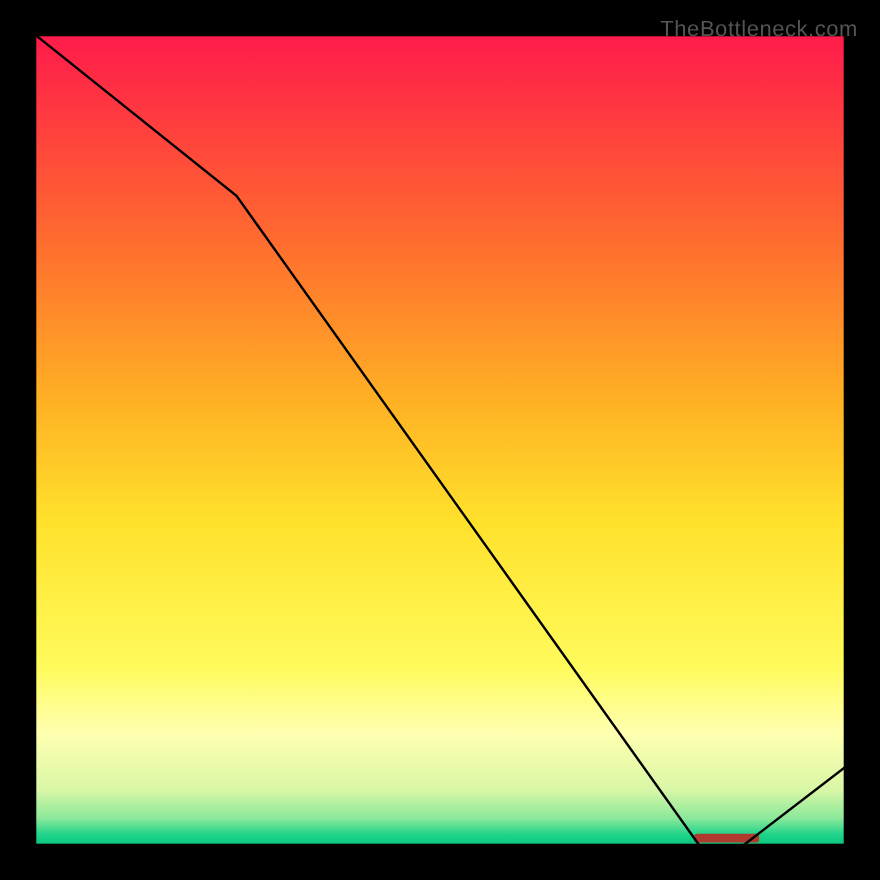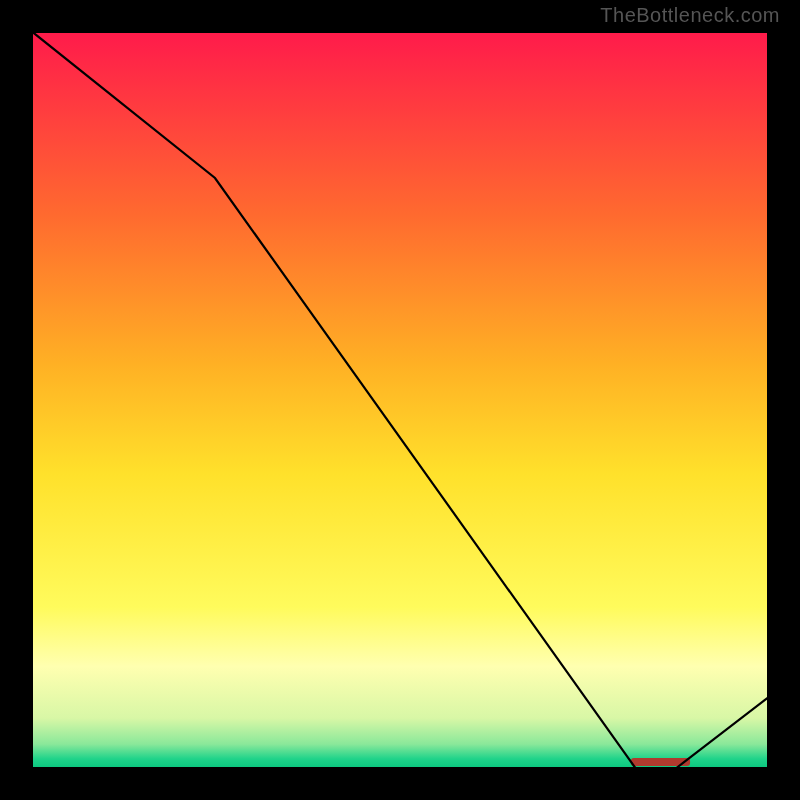--- a/index.html
+++ b/index.html
@@ -7,21 +7,21 @@
     padding: 0;
     width: 800px;
     height: 800px;
     background: #000;
     font-family: Arial, Helvetica, sans-serif;
     position: relative;
     overflow: hidden;
   }
   .watermark {
     position: absolute;
-    top: 4px;
+    top: 16px;
     right: 20px;
     color: #555;
     font-size: 20px;
     letter-spacing: 0.5px;
     z-index: 10;
   }
   .plot-area {
     position: absolute;
     left: 30px;
     top: 30px;

